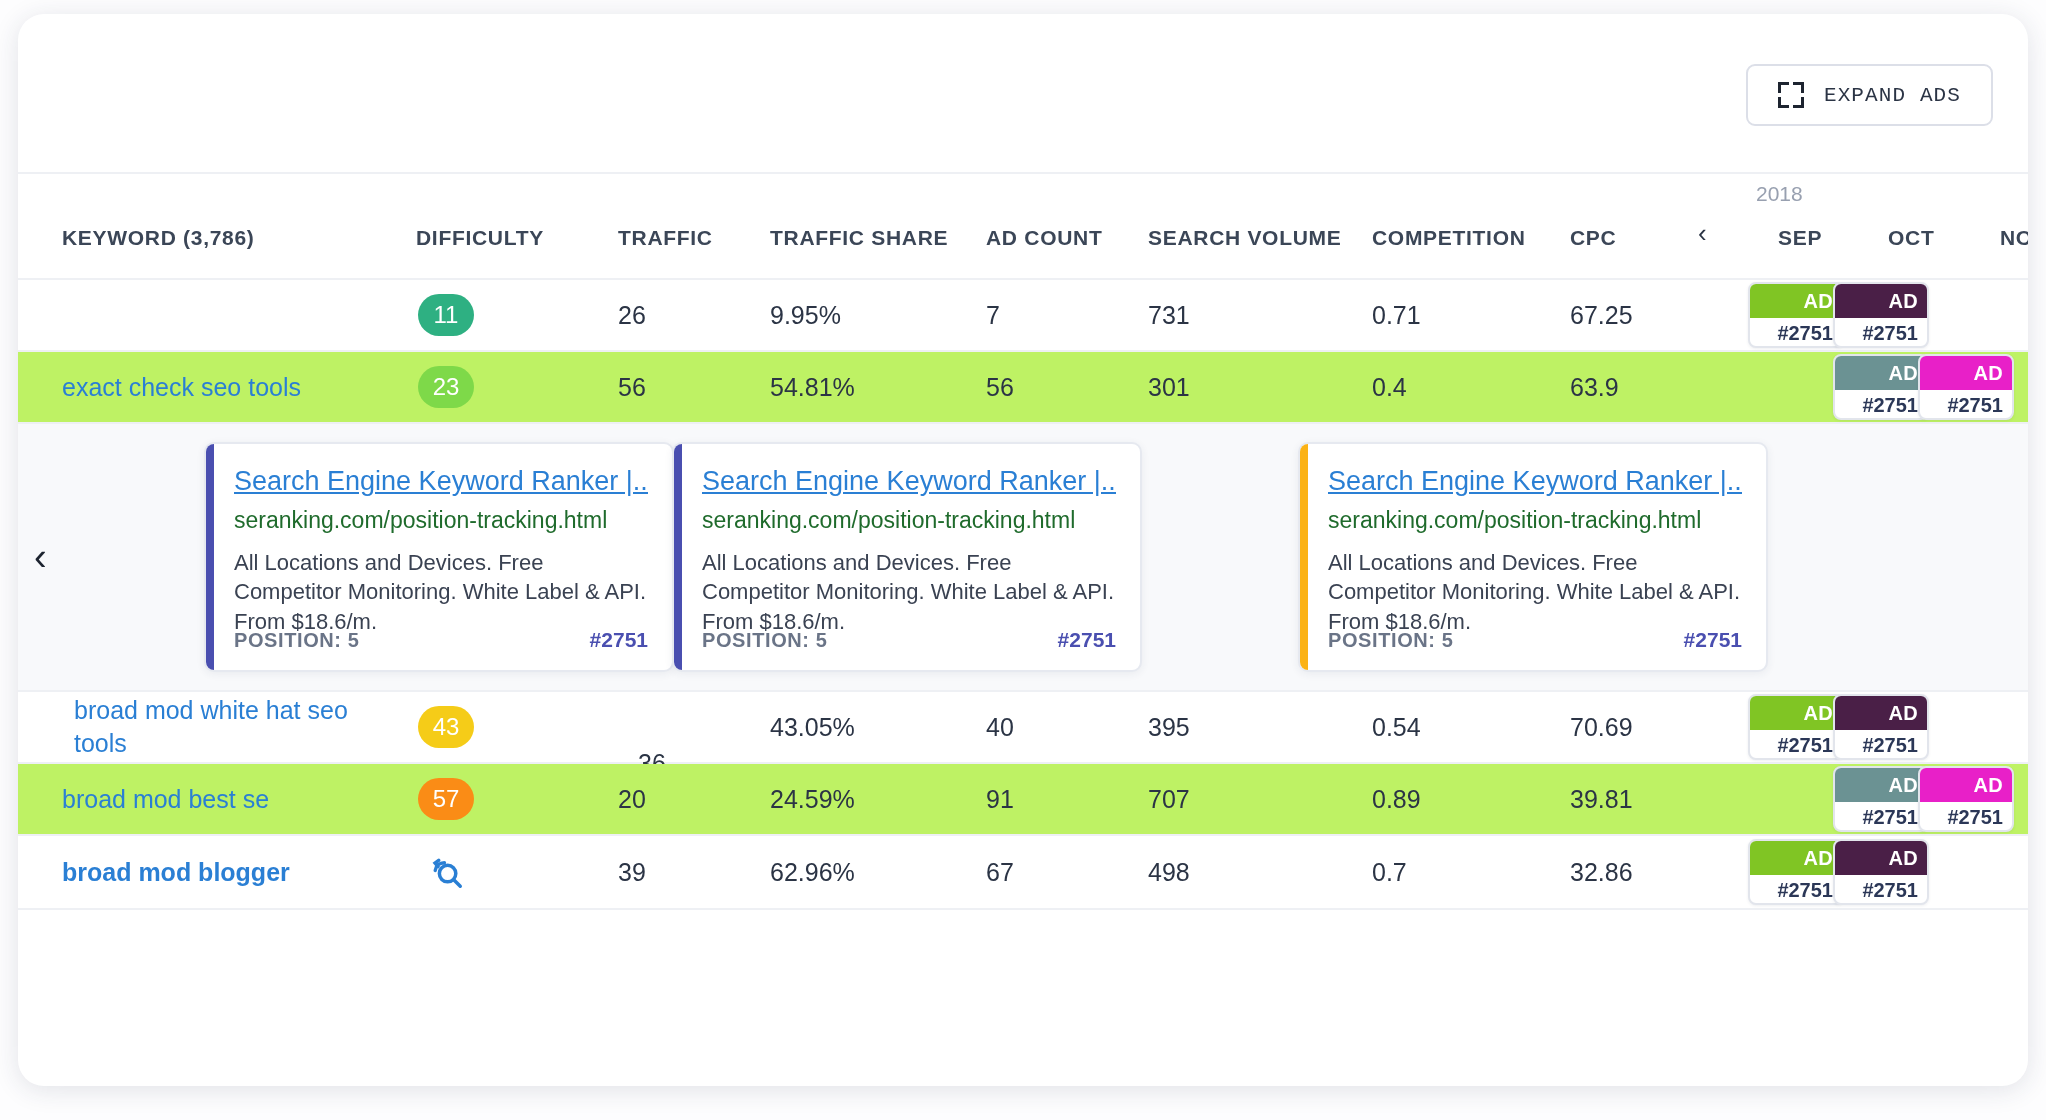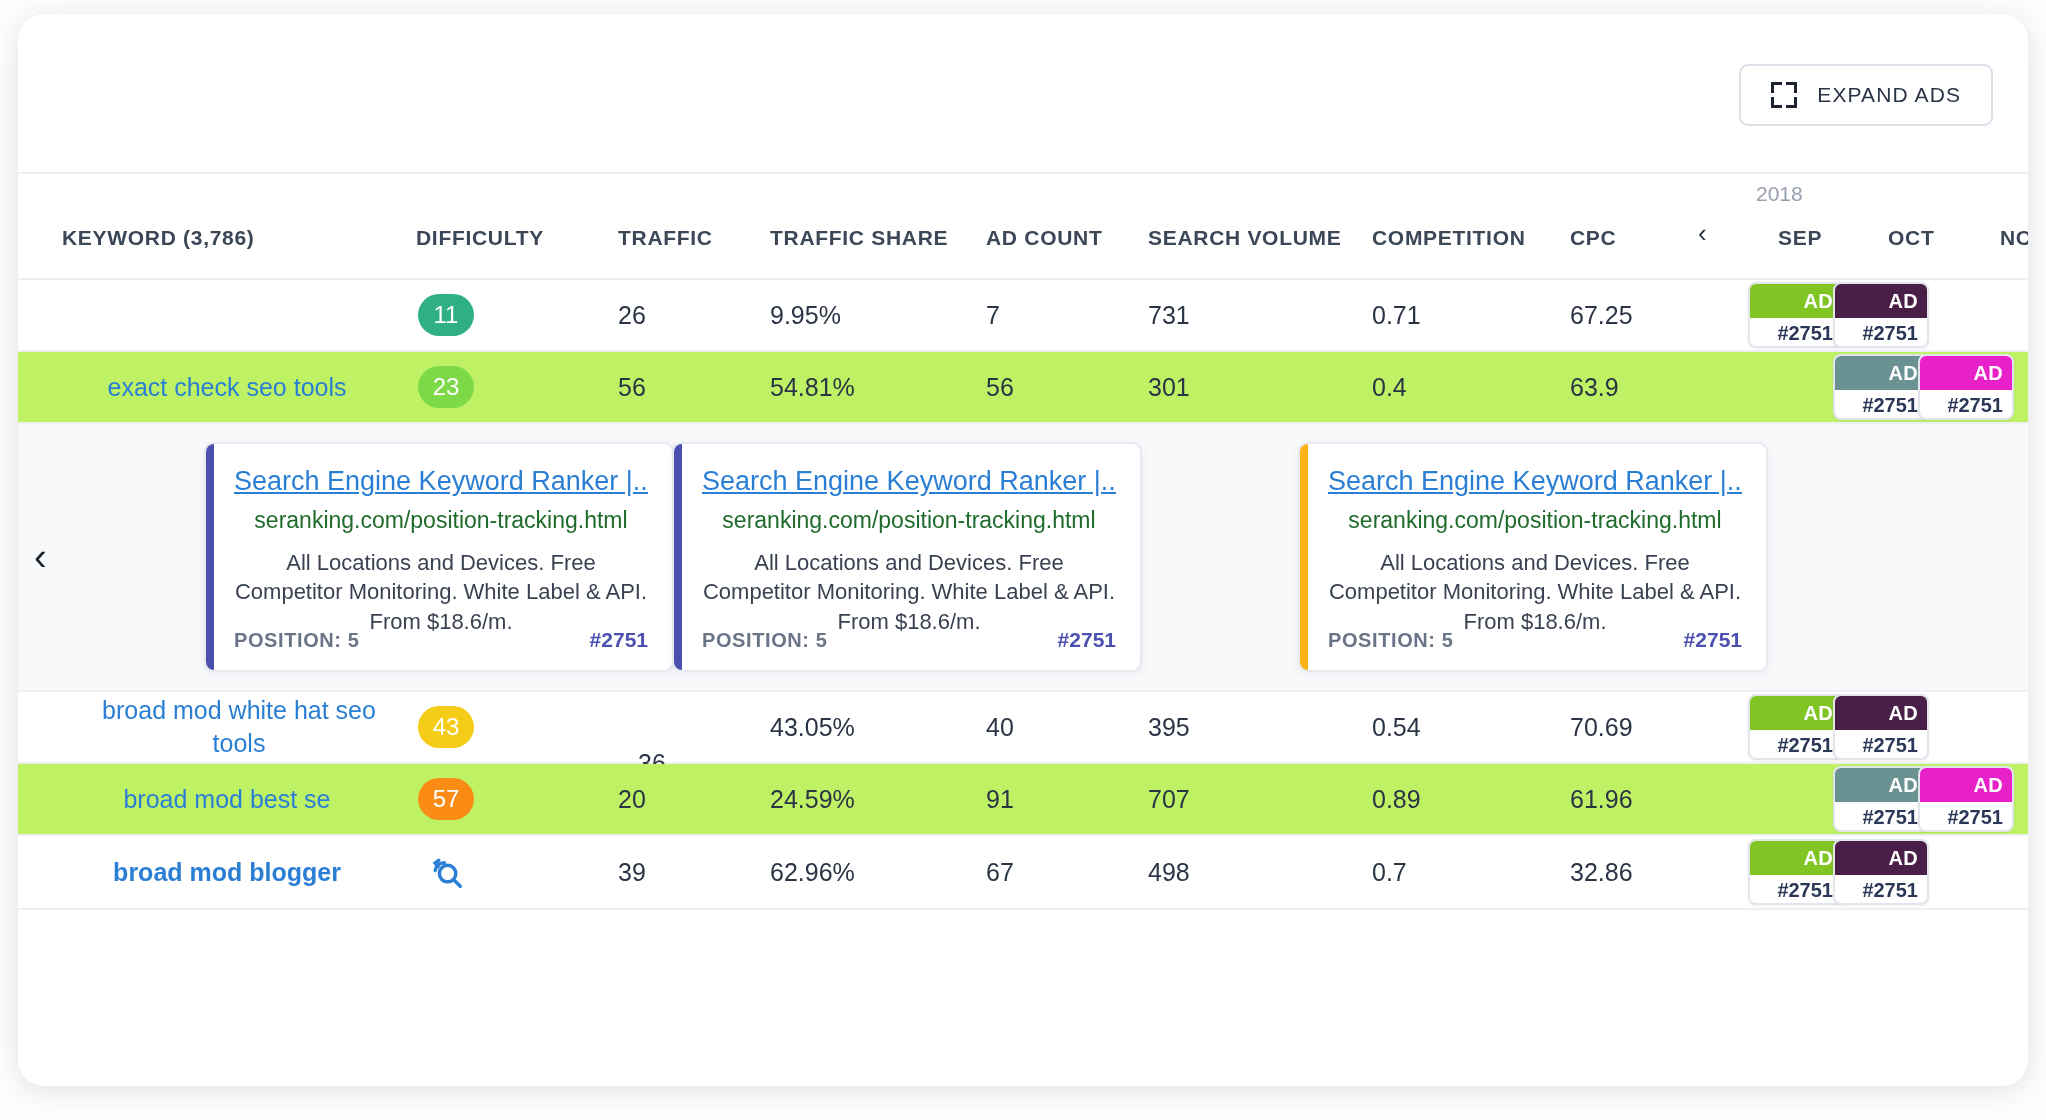--- a/index.html
+++ b/index.html
@@ -39,38 +39,39 @@
   .expand-btn {
     position: absolute;
     right: 35px; top: 50px;
     height: 62px;
     display: flex; align-items: center; gap: 20px;
     padding: 0 30px;
     border: 2px solid #dcdfe8;
     border-radius: 9px;
     background: #fff;
     cursor: pointer;
+    font-family: Liberation Mono, monospace;
   }
   .expand-btn .label {
     font-size: 21px; letter-spacing: 1.1px;
     color: #2b3445;
     white-space: nowrap;
   }
   .expand-icon { width: 26px; height: 26px; position: relative; display:block; }
   .expand-icon i {
     position: absolute; width: 11px; height: 11px;
     border: 3px solid #1d2430;
   }
   .expand-icon i.tl { left:0; top:0; border-right:none; border-bottom:none; }
   .expand-icon i.tr { right:0; top:0; border-left:none; border-bottom:none; }
   .expand-icon i.bl { left:0; bottom:0; border-right:none; border-top:none; }
   .expand-icon i.br { right:0; bottom:0; border-left:none; border-top:none; }
 
   
-  .table { position: relative; width: 100%; text-align: center; }
+  .table { position: relative; width: 100%; }
   .thead {
     position: relative;
     height: 106px;
     border-bottom: 2px solid #eef0f4;
   }
   .year-label {
     position: absolute;
     top: 8px;
     font-size: 21px;
     color: #98a0b0;
@@ -345,21 +346,21 @@
             </div>
           </div>
           <div class="row alt" style="height: 72px;">
             <div class="cell kw" style="left: 44px; width: 330px;">broad mod best se</div>
             <div class="pill" style="left: 400px; background: rgb(250, 140, 22);">57</div>
             <div class="cell " style="left: 600px;">20</div>
             <div class="cell " style="left: 752px;">24.59%</div>
             <div class="cell " style="left: 968px;">91</div>
             <div class="cell " style="left: 1130px;">707</div>
             <div class="cell " style="left: 1354px;">0.89</div>
-            <div class="cell " style="left: 1552px;">61.96</div>
+            <div class="cell " style="left: 1552px;">39.81</div>
             <div class="adchip" style="left: 1815px;">
               <div class="top" style="background: rgb(107, 146, 147);">AD</div>
               <div class="bot">#2751</div>
             </div>
             <div class="adchip" style="left: 1900px;">
               <div class="top" style="background: rgb(232, 32, 200);">AD</div>
               <div class="bot">#2751</div>
             </div>
           </div>
           <div class="row" style="height: 74px;">

